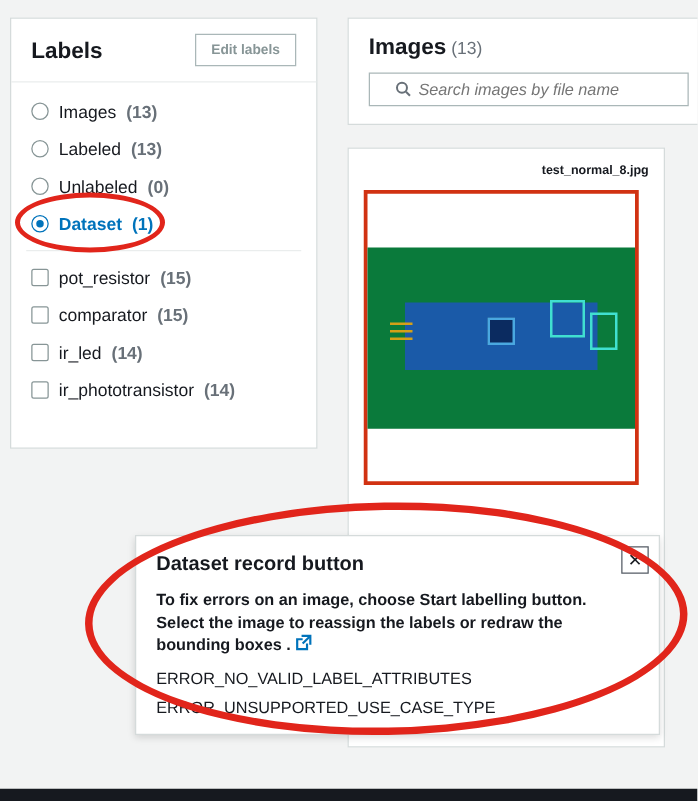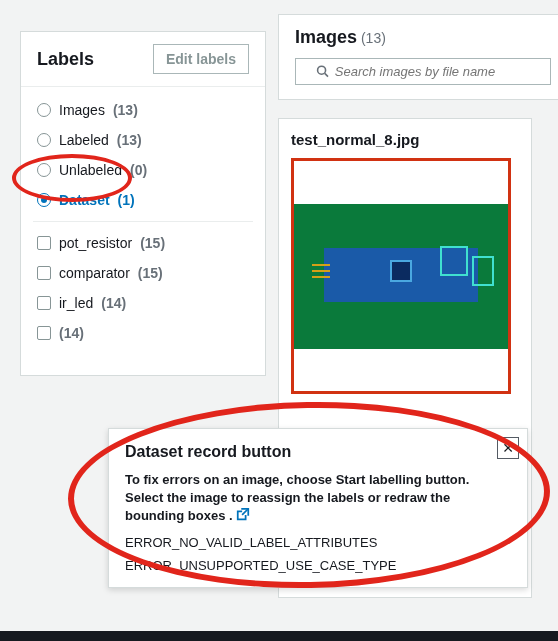--- a/index.html
+++ b/index.html
@@ -13,44 +13,43 @@
     font-size: 14px;
     color: #16191f;
   }
   .panel {
     background: #fff;
     border: 1px solid #d5dbdb;
   }
   
   .labels-panel {
     position: absolute;
-    left: 20px;
+    left: 8px;
     top: 14px;
     width: 246px;
     height: 345px;
-    margin-top: 17px;
   }
   .labels-header {
     display: flex;
     align-items: center;
     justify-content: space-between;
     padding: 12px 16px;
     border-bottom: 1px solid #eaeded;
   }
   .labels-header h2 {
     font-size: 18px;
     font-weight: 700;
   }
   .edit-labels-btn {
     border: 1px solid #aab7b8;
     background: #fff;
     color: #879596;
     font-weight: 700;
     padding: 6px 12px;
-    font-size: 14px;
+    font-size: 11px;
     cursor: pointer;
   }
   .labels-list {
     padding: 8px 0;
   }
   .filter-item, .label-item {
     display: flex;
     align-items: center;
     gap: 8px;
     padding: 7px 16px;
@@ -138,23 +137,24 @@
   
   .image-card {
     position: absolute;
     left: 278px;
     top: 118px;
     width: 254px;
     height: 480px;
     padding: 12px;
   }
   .image-name {
-    font-size: 15px;
+    font-size: 10px;
     font-weight: 700;
     margin-bottom: 10px;
+    text-align: right;
   }
   .image-frame {
     width: 220px;
     height: 236px;
     border: 3px solid #d13212;
     display: flex;
     align-items: center;
     justify-content: center;
     position: relative;
     background: #fff;
@@ -329,20 +329,21 @@
       <span class="item-label">comparator</span>
       <span class="item-count">(15)</span>
     </div>
     <div class="label-item">
       <span class="checkbox"></span>
       <span class="item-label">ir_led</span>
       <span class="item-count">(14)</span>
     </div>
     <div class="label-item">
       <span class="checkbox"></span>
+      <span class="item-label">ir_phototransistor</span>
       <span class="item-count">(14)</span>
     </div>
   </div>
 </div>
 
 <div class="highlight-ellipse-1"></div>
 
 <div class="panel images-panel">
   <div>
     <h2>Images</h2>

